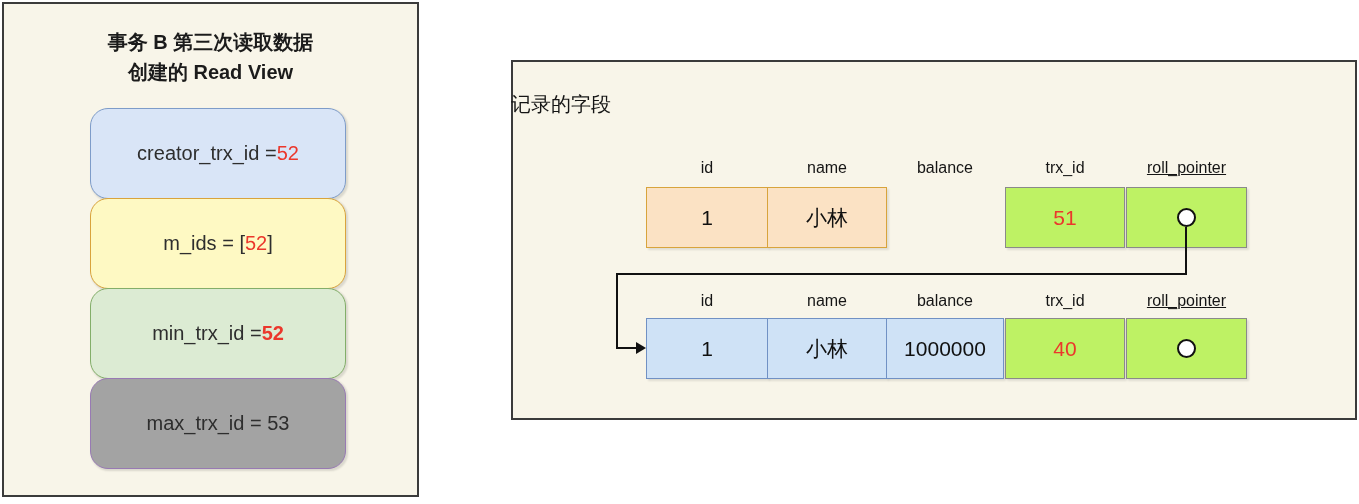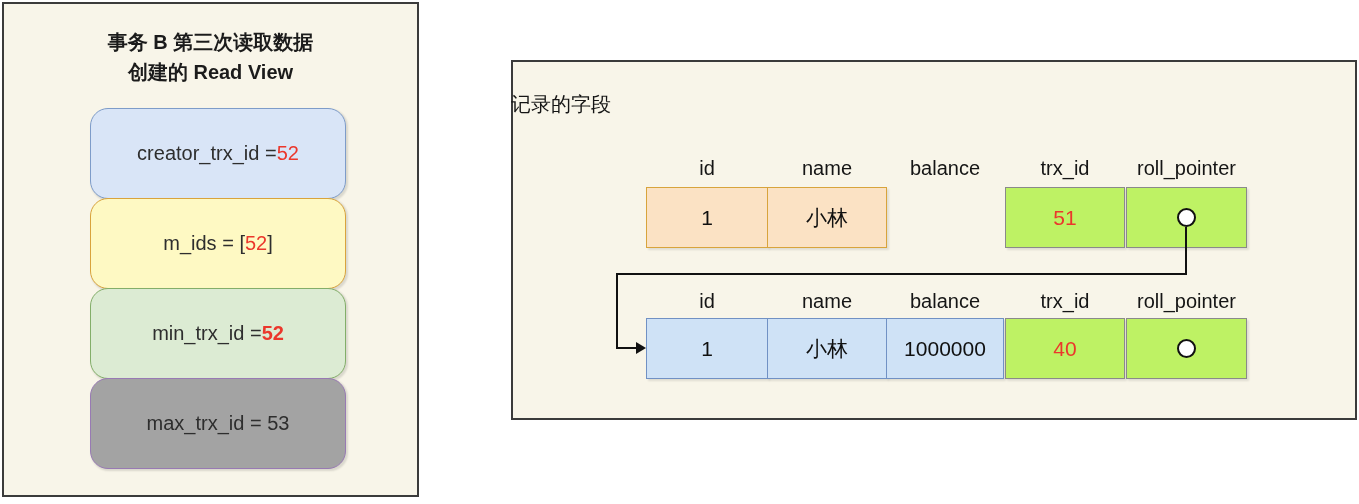--- a/index.html
+++ b/index.html
@@ -47,29 +47,29 @@
   .rec-title {
     position: absolute;
     left: 511px; top: 91px; width: 846px;
     text-align: left;
     font-size: 20px; color: #151515; line-height: 26px;
   }
   .col-header {
     position: absolute;
     height: 28px; line-height: 28px;
     text-align: center;
-    font-size: 20px; color: #151515;
+    font-size: 16px; color: #151515;
   }
   .hdr-row1 { top: 154px; }
   .hdr-row2 { top: 287px; }
   .c-id      { left: 646px;  width: 122px; }
   .c-name    { left: 767px;  width: 120px; }
   .c-balance { left: 886px;  width: 118px; }
   .c-trx     { left: 1005px; width: 120px; }
-  .c-roll    { left: 1126px; width: 121px; }
+  .c-roll    { left: 1126px; width: 121px; text-decoration: underline; }
 
   .cell {
     position: absolute;
     height: 61px;
     box-sizing: border-box;
     border: 1px solid;
     display: flex; align-items: center; justify-content: center;
     font-size: 21px; color: #101010;
     box-shadow: 1.5px 1.5px 2px rgba(0,0,0,0.10);
   }

